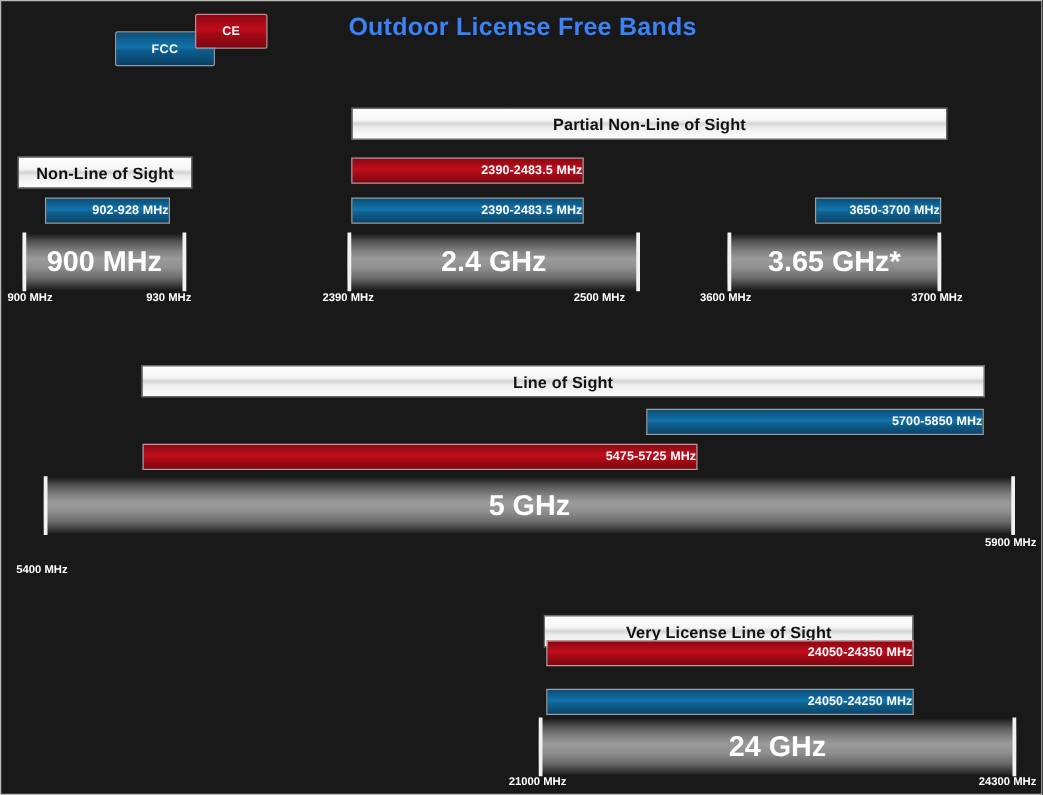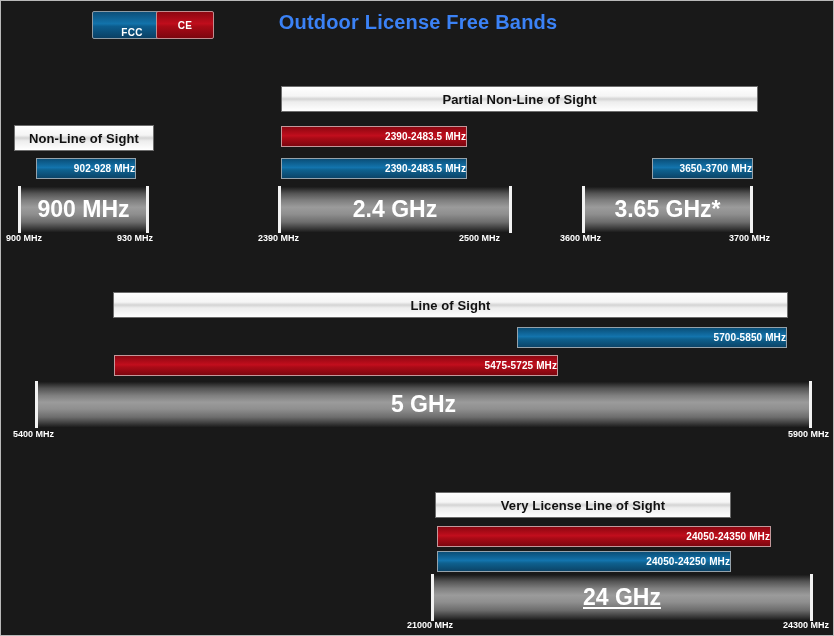--- a/index.html
+++ b/index.html
@@ -42,25 +42,24 @@
     font-size: 10px;
     font-weight: bold;
     display: flex;
     align-items: center;
     justify-content: center;
     box-sizing: border-box;
     letter-spacing: 0.3px;
   }
   .key-fcc {
     left: 91px;
-    top: 10px;
+    top: 24px;
     width: 80px;
     background: linear-gradient(to bottom, #0d4f79 0%, #1273ab 45%, #0c5d8e 55%, #0a4064 100%);
     border: 1px solid #8e9aa3;
-    align-items: flex-end;
   }
   .key-ce {
     left: 155px;
     top: 10px;
     width: 58px;
     background: linear-gradient(to bottom, #8d0711 0%, #c00d1c 45%, #a90a16 55%, #7c060f 100%);
     border: 1px solid #c08d90;
   }
 
   
@@ -221,37 +220,37 @@
     <span>5475-5725 MHz</span>
   </div>
 
   <div class="scale-wrap" style="left:34px; top:381px; width:777px; height:50px;">
     <div class="scale-bar" style="width:777px;">
       <span>5 GHz</span>
       <span class="cap cap-l"></span>
       <span class="cap cap-r"></span>
     </div>
   </div>
-  <div class="tick-label" style="left:12px; top:428px;">5400 MHz</div>
+  <div class="tick-label" style="left:12px; top:449px;">5400 MHz</div>
   <div class="tick-label" style="left:787px; top:428px;">5900 MHz</div>
 
   <div class="cat-bar" style="left:434px; top:491px; width:296px;">
     <span>Very License Line of Sight</span>
   </div>
 
-  <div class="range-bar bar-red" style="left:436px; top:525px; width:334px;">
+  <div class="range-bar bar-red" style="left:436px; top:511px; width:294px;">
     <span>24050-24350 MHz</span>
   </div>
 
   <div class="range-bar bar-blue" style="left:436px; top:550px; width:294px;">
     <span>24050-24250 MHz</span>
   </div>
 
   <div class="scale-wrap" style="left:430px; top:574px; width:382px; height:50px;">
-    <div class="scale-bar" style="width:382px;text-decoration:underline;">
+    <div class="scale-bar" style="width:382px;">
       <span>24 GHz</span>
       <span class="cap cap-l"></span>
       <span class="cap cap-r"></span>
     </div>
   </div>
   <div class="tick-label" style="left:406px; top:619px;">21000 MHz</div>
   <div class="tick-label" style="left:782px; top:619px;">24300 MHz</div>
 
 </div>
 

